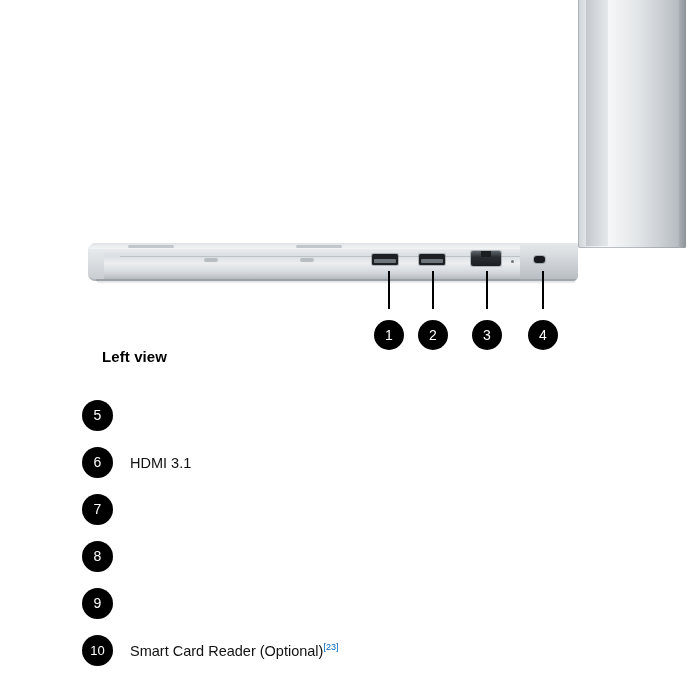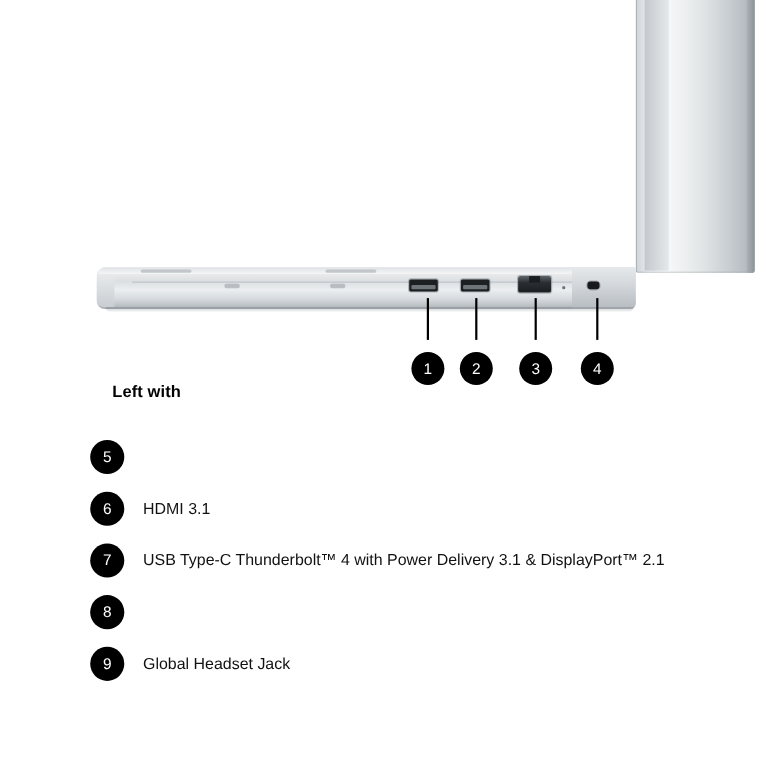--- a/index.html
+++ b/index.html
@@ -266,41 +266,45 @@
   <div class="callout-line" style="left:432px; top:271px; height:38px;"></div>
   <div class="callout-line" style="left:486px; top:271px; height:38px;"></div>
   <div class="callout-line" style="left:542px; top:271px; height:38px;"></div>
 
   <div class="marker" style="left:374px; top:320px;">1</div>
   <div class="marker" style="left:418px; top:320px;">2</div>
   <div class="marker" style="left:472px; top:320px;">3</div>
   <div class="marker" style="left:528px; top:320px;">4</div>
 </div>
 
-<div id="view-caption">Left with</div>
+<div id="view-caption">Left view</div>
 
 <div id="legend">
 
   <div class="legend-row">
     <div class="legend-badge">5</div>
   </div>
 
   <div class="legend-row">
     <div class="legend-badge">6</div>
     <div class="legend-text">HDMI 3.1</div>
   </div>
 
   <div class="legend-row">
     <div class="legend-badge">7</div>
-    <div class="legend-text">USB Type-C Thunderbolt™ 4 with Power Delivery 3.1 &amp; DisplayPort™ 2.1</div>
   </div>
 
   <div class="legend-row">
     <div class="legend-badge">8</div>
   </div>
 
   <div class="legend-row">
     <div class="legend-badge">9</div>
-    <div class="legend-text">Global Headset Jack</div>
-  </div>
-
+  </div>
+
+  <div class="legend-row">
+    <div class="legend-badge wide">10</div>
+    <div class="legend-text">
+      <span>Smart Card Reader (Optional)</span><sup>[23]</sup>
+    </div>
+  </div>
 
 </div>
 
 </body></html>

